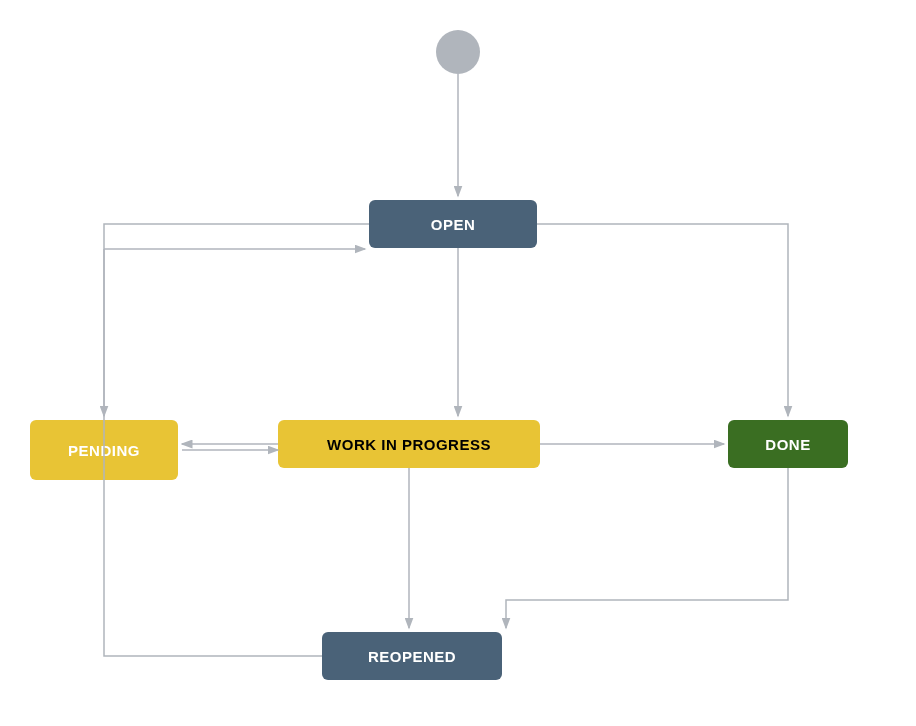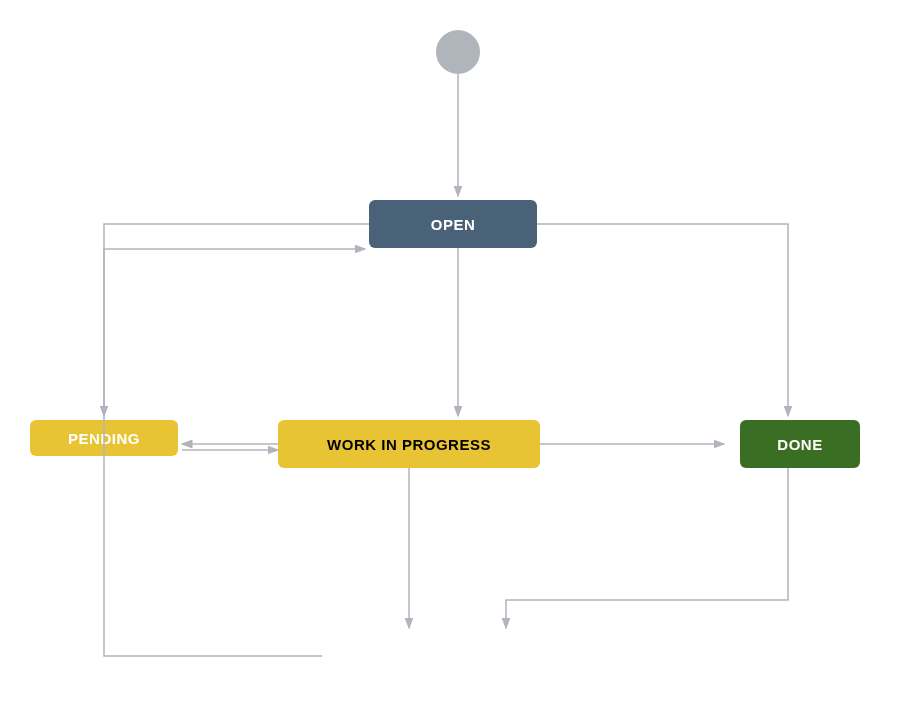--- a/index.html
+++ b/index.html
@@ -47,32 +47,35 @@
 <body>
 
 <div class="diagram-container">
 
   <div class="start-circle" style="left: 436px; top: 30px;"></div>
 
   <div class="state-node" style="left: 369px; top: 200px; width: 168px; height: 48px; background: #4a6278;">
     <span>OPEN</span>
   </div>
 
-  <div class="state-node" style="left: 30px; top: 420px; width: 148px; height: 36px; background: #e8c435; color: #fff;">
+  <div class="state-node" style="left: 30px; top: 420px; width: 148px; height: 60px; background: #e8c435; color: #fff;">
     <span>PENDING</span>
   </div>
 
   <div class="state-node" style="left: 278px; top: 420px; width: 262px; height: 48px; background: #e8c435; color: #000000;">
     <span>WORK IN PROGRESS</span>
   </div>
 
-  <div class="state-node" style="left: 728px; top: 420px; width: 120px; height: 48px; background: #3a6e22; margin-left: 12px;">
+  <div class="state-node" style="left: 728px; top: 420px; width: 120px; height: 48px; background: #3a6e22;">
     <span>DONE</span>
   </div>
 
+  <div class="state-node" style="left: 322px; top: 632px; width: 180px; height: 48px; background: #4a6278;">
+    <span>REOPENED</span>
+  </div>
 
   <svg class="connections">
     <defs>
       <marker id="arrowhead" markerWidth="8" markerHeight="6" refX="7" refY="3" orient="auto">
         <polygon points="0 0, 8 3, 0 6" fill="#b0b5bc"></polygon>
       </marker>
       <marker id="arrowhead-left" markerWidth="8" markerHeight="6" refX="1" refY="3" orient="auto">
         <polygon points="8 0, 0 3, 8 6" fill="#b0b5bc"></polygon>
       </marker>
     </defs>

